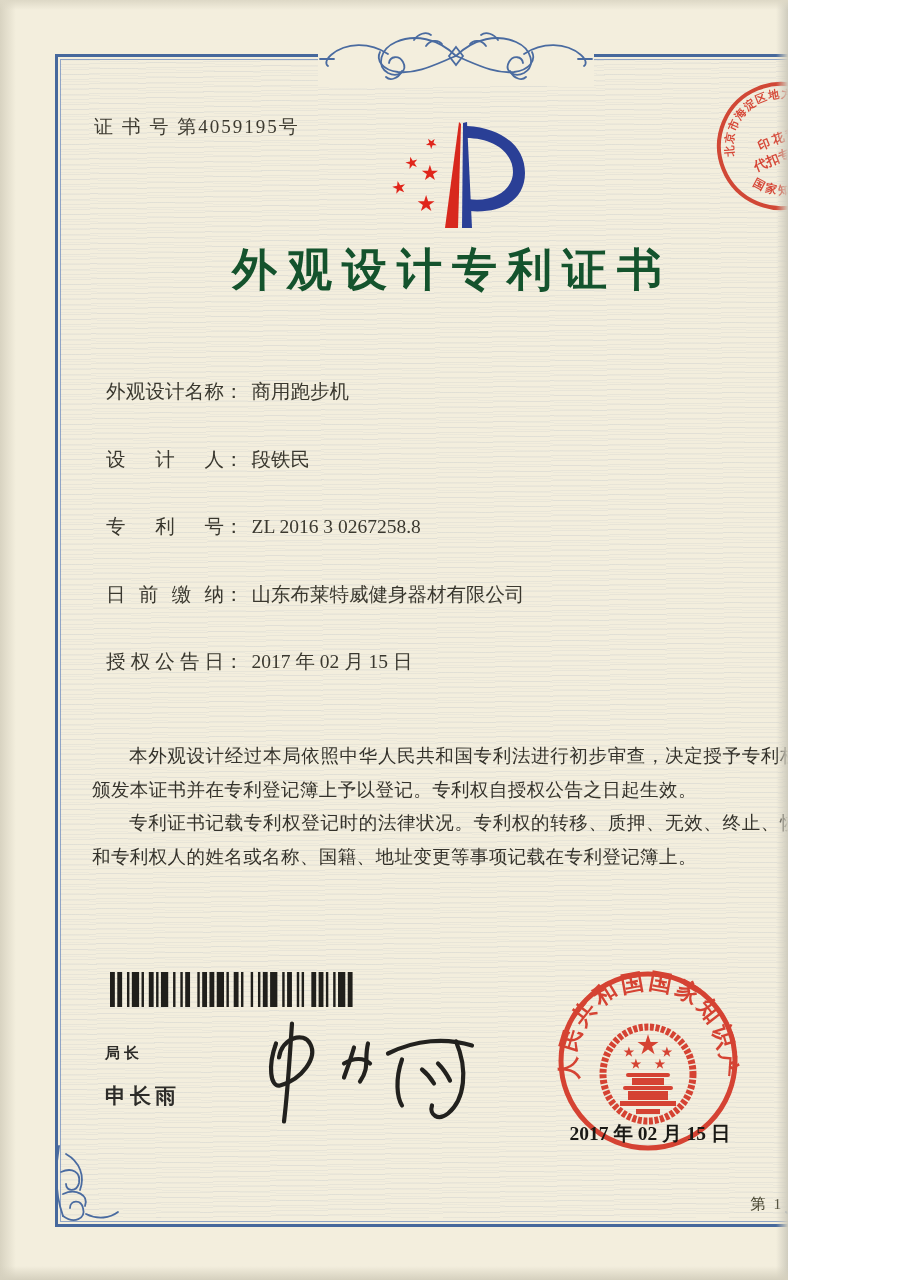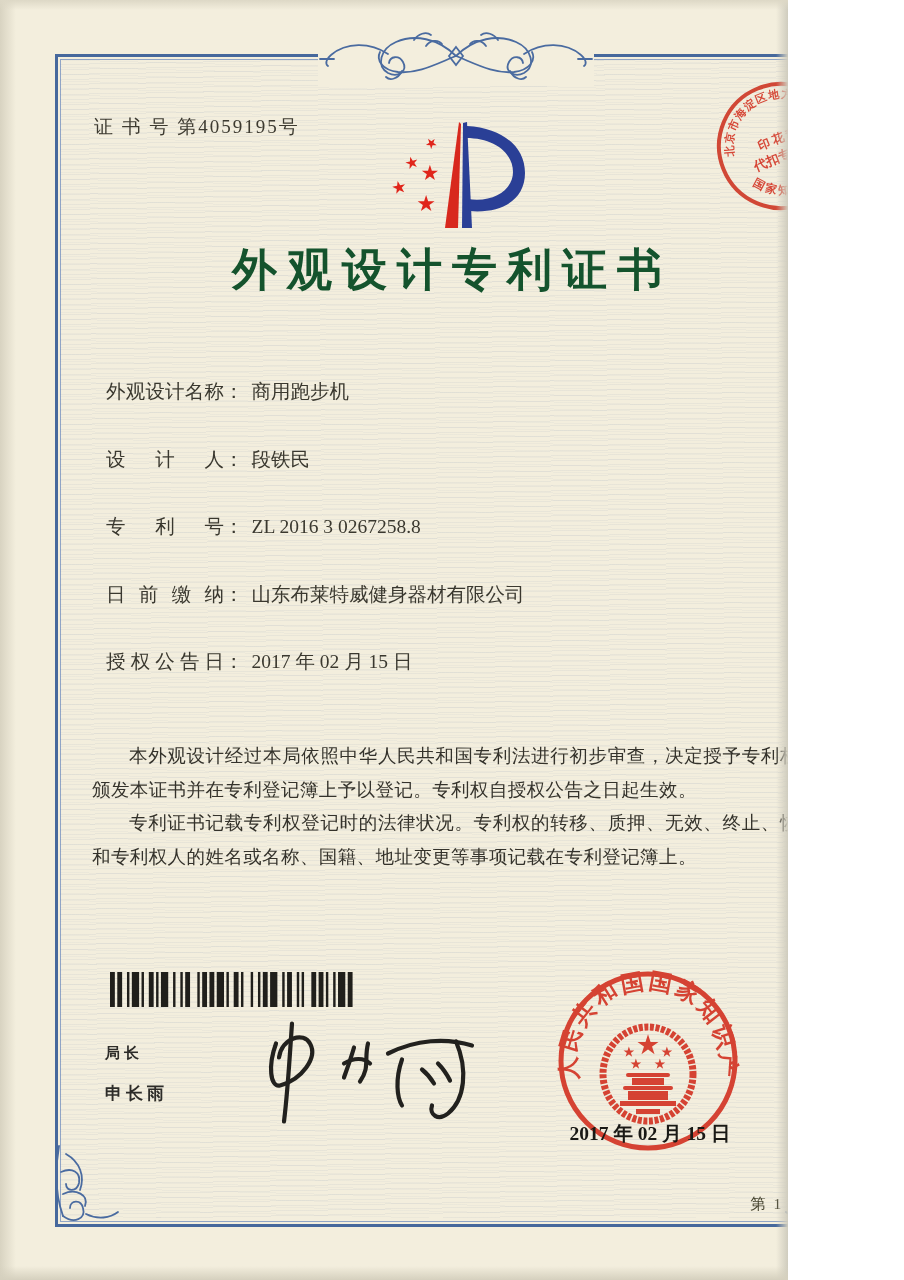--- a/index.html
+++ b/index.html
@@ -33,21 +33,21 @@
   .flabel{display:inline-block;width:118px;text-align:justify;text-align-last:justify;}
   .fcolon{display:inline-block;margin-right:8px;}
   .paras{position:absolute;left:92px;top:740px;width:726px;font-size:18.5px;line-height:33.5px;
     color:#34322b;text-align:justify;letter-spacing:.4px;}
   .paras p{margin:0;text-indent:2em;}
   .barcode{position:absolute;left:110px;top:972px;width:245px;height:35px;}
   .barcode rect{fill:#201f1b;}
   .sig-title{position:absolute;left:105px;top:1044px;font-family:"Liberation Sans",sans-serif;
     font-size:15px;font-weight:600;letter-spacing:4px;color:#2d2c29;}
   .sig-name{position:absolute;left:105px;top:1082px;font-family:"Liberation Sans",sans-serif;
-    font-size:17px;font-weight:600;letter-spacing:4px;color:#2d2c29;}
+    font-size:21px;font-weight:600;letter-spacing:4px;color:#2d2c29;}
   .signature{position:absolute;left:232px;top:1012px;width:250px;height:118px;}
   .signature path{stroke:#22211e;stroke-width:4.2;fill:none;stroke-linecap:round;stroke-linejoin:round;}
   .seal{position:absolute;left:548px;top:961px;width:200px;height:200px;opacity:.95;}
   .seal-date{position:absolute;left:548px;top:1120px;width:204px;text-align:center;font-size:19.5px;
     font-weight:700;color:#191915;z-index:5;}
   .tax-stamp{position:absolute;left:706px;top:68px;width:150px;height:156px;transform:rotate(-22deg);opacity:.92;}
   .footer{position:absolute;left:0;top:1194px;width:904px;text-align:right;font-size:15.5px;
     letter-spacing:2px;color:#45432f;}
   .red{fill:#d43a2a;}
   .seal text,.tax-stamp text{font-family:"Liberation Serif",serif;font-weight:700;fill:#d43a2a;}

